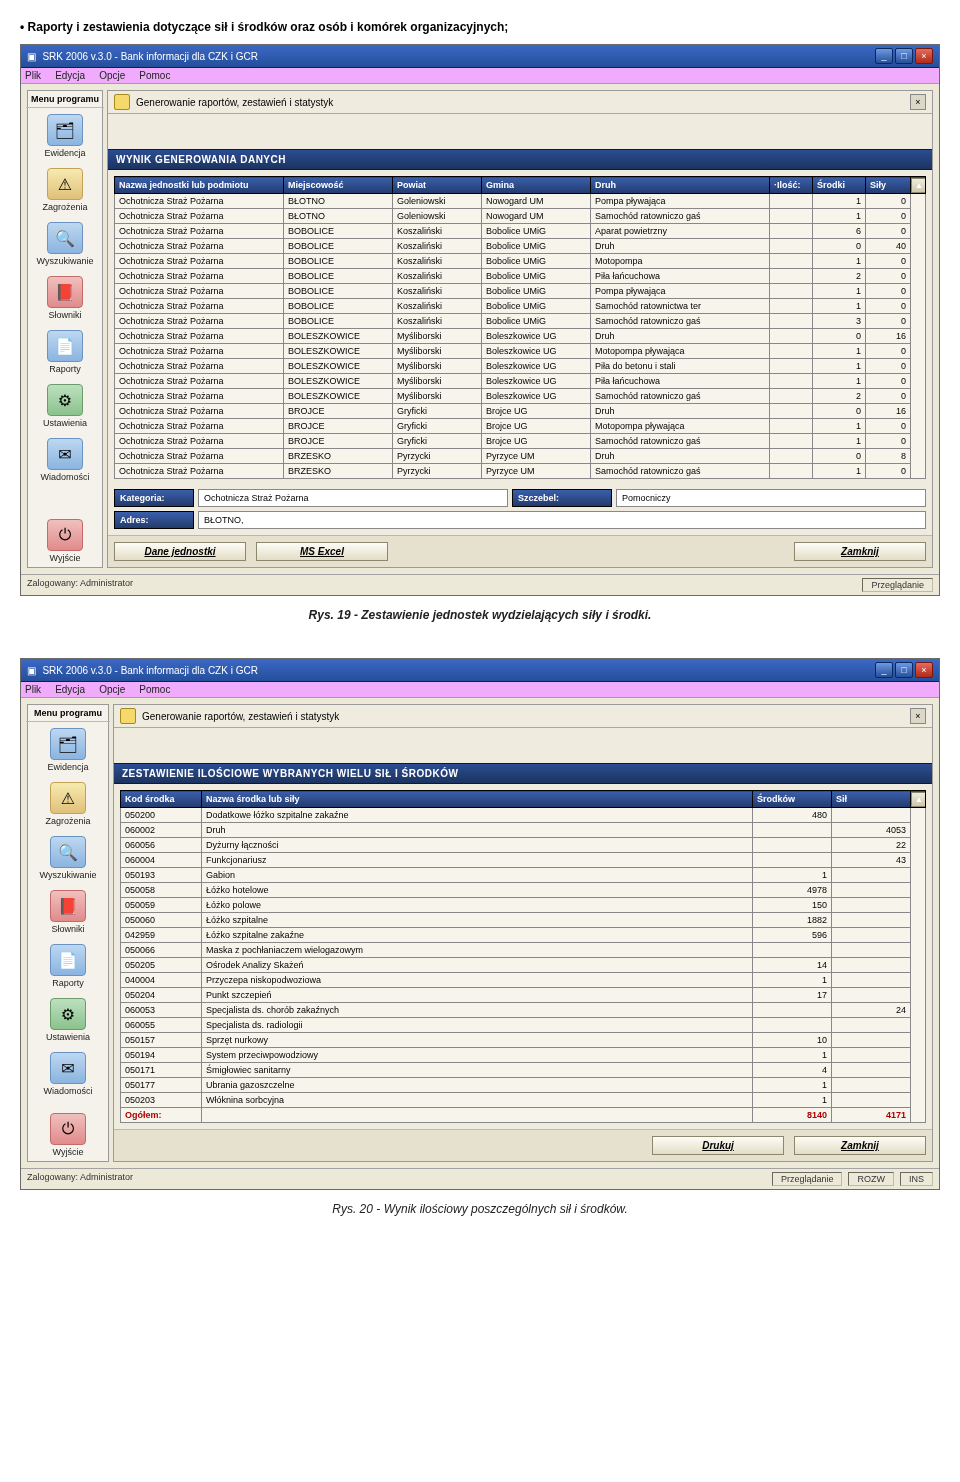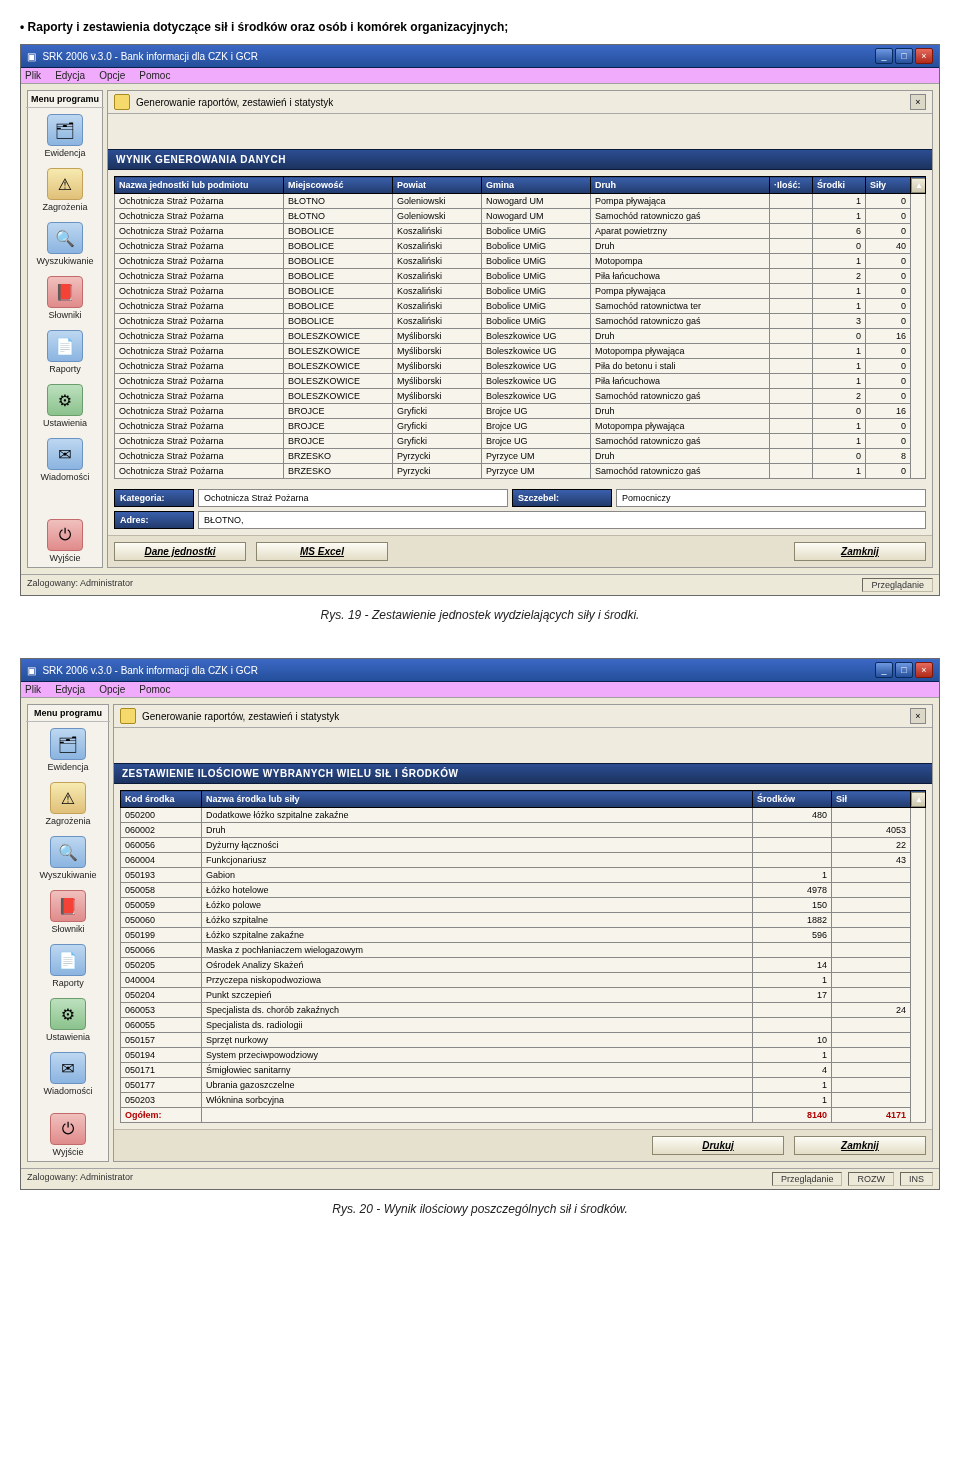--- a/index.html
+++ b/index.html
@@ -6,21 +6,21 @@
     margin: 0;
     padding: 20px;
     background: #fff;
     font-family: Verdana, Arial, sans-serif;
     font-size: 12px;
     color: #000;
   }
   .doc-wrap { width: 920px; margin: 0 auto; }
   .bullet-line { font-weight: bold; margin-bottom: 10px; }
   .bullet-line:before { content: "• "; }
-  .caption { text-align: center; font-style: italic; margin: 12px 0 36px 0; color: #222; }
+  .caption { text-align: center; font-style: italic; margin: 12px 0 36px 0; color: #222; font-weight: bold; }
   .caption-bottom { text-align: center; font-style: italic; margin: 12px 0 0 0; color: #222; }
 
   .app-shell { border: 1px solid #6a6a6a; background: #e4e0d4; font-size: 10px; }
   .titlebar {
     background: linear-gradient(#3c68c6, #244f9a);
     color: #fff;
     padding: 3px 6px;
     display: flex; align-items: center; justify-content: space-between;
     border-bottom: 1px solid #0a2050;
   }
@@ -650,21 +650,21 @@
                   <td class="num">150</td>
                   <td class="num"></td>
                 </tr>
                 <tr>
                   <td>050060</td>
                   <td>Łóżko szpitalne</td>
                   <td class="num">1882</td>
                   <td class="num"></td>
                 </tr>
                 <tr>
-                  <td>050199</td>
+                  <td>042959</td>
                   <td>Łóżko szpitalne zakaźne</td>
                   <td class="num">596</td>
                   <td class="num"></td>
                 </tr>
                 <tr>
                   <td>050066</td>
                   <td>Maska z pochłaniaczem wielogazowym</td>
                   <td class="num"></td>
                   <td class="num"></td>
                 </tr>

